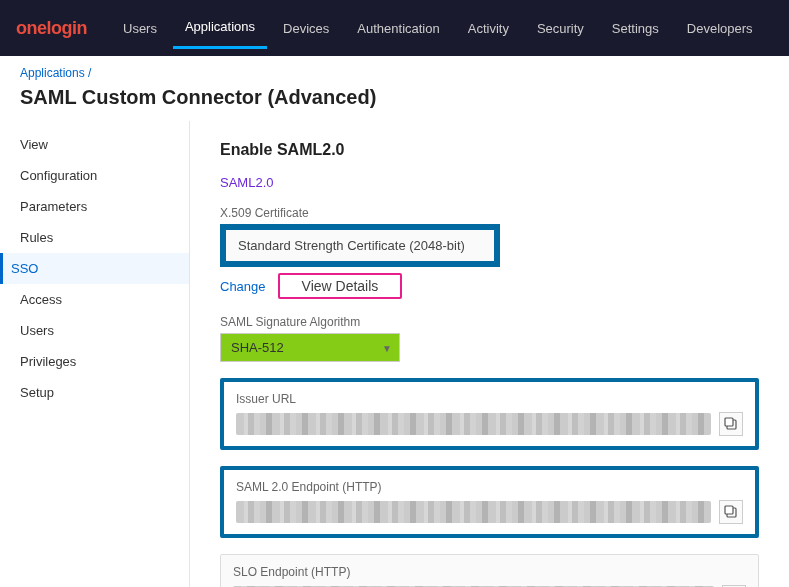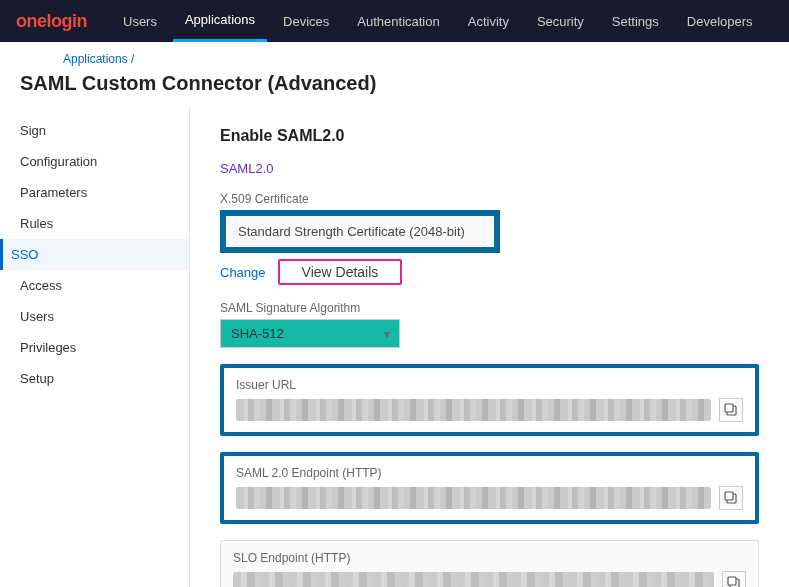--- a/index.html
+++ b/index.html
@@ -1,27 +1,27 @@
 <!DOCTYPE html>
 <html><head>
   <meta charset="utf-8">
   <style>
     * { box-sizing: border-box; margin: 0; padding: 0; }
     body { font-family: -apple-system, BlinkMacSystemFont, 'Segoe UI', Arial, sans-serif; font-size: 13px; color: #333; background: #fff; width: 789px; min-height: 587px; }
 
     
-    .top-nav { background: #1a1a2e; display: flex; align-items: center; padding: 0 16px; height: 42px; }
+    .top-nav { background: #1a1a2e; display: flex; align-items: center; padding: 0 16px; height: 56px; }
     .nav-logo { color: #fff; font-size: 18px; font-weight: bold; margin-right: 24px; letter-spacing: -0.5px; }
     .nav-logo span { color: #e74c3c; }
     .nav-items { display: flex; align-items: center; gap: 4px; flex: 1; }
     .nav-item { color: #ccc; padding: 0 12px; height: 42px; display: flex; align-items: center; font-size: 13px; cursor: pointer; text-decoration: none; }
     .nav-item.active { color: #fff; border-bottom: 3px solid #00aaff; }
 
     
-    .breadcrumb { padding: 10px 20px 4px; color: #0066cc; font-size: 12px; margin-left: 43px; }
+    .breadcrumb { padding: 10px 20px 4px; color: #0066cc; font-size: 12px; }
     .breadcrumb a { color: #0066cc; text-decoration: none; }
 
     
     .page-title { padding: 2px 20px 12px; font-size: 20px; font-weight: 700; color: #222; }
 
     
     .layout { display: flex; }
 
     
     .sidebar { width: 190px; flex-shrink: 0; padding: 8px 0; border-right: 1px solid #e5e5e5; min-height: 500px; }
@@ -37,21 +37,21 @@
     .field-label { font-size: 12px; color: #666; margin-bottom: 4px; }
     .field-value { font-size: 13px; color: #6d28d9; }
 
     .cert-box { border: 6px solid #0369a1; padding: 8px 12px; font-size: 13px; color: #444; background: #fafafa; display: inline-block; min-width: 280px; }
 
     .link-actions { display: flex; align-items: center; gap: 12px; margin-top: 6px; }
     .link-blue { color: #0066cc; text-decoration: none; font-size: 13px; cursor: pointer; }
     .btn-outline { border: 2px solid #e91e8c; color: #404040; background: #fff; padding: 3px 22px; font-size: 14px; cursor: pointer; border-radius: 2px; }
 
     .select-wrapper { position: relative; display: inline-block; }
-    .select-wrapper select { appearance: none; border: 1px solid #ccc; padding: 6px 30px 6px 10px; font-size: 13px; background: #14b8a6; cursor: pointer; min-width: 180px; color: #333; }
+    .select-wrapper select { appearance: none; border: 1px solid #ccc; padding: 6px 30px 6px 10px; font-size: 13px; background: #84cc16; cursor: pointer; min-width: 180px; color: #333; }
     .select-arrow { position: absolute; right: 8px; top: 50%; transform: translateY(-50%); pointer-events: none; font-size: 10px; color: #666; }
 
     
     .url-field-container { border: 4px solid #0369a1; border-radius: 2px; margin-bottom: 16px; padding: 10px 12px; }
     .url-field-label { font-size: 12px; color: #666; margin-bottom: 6px; }
     .url-field-inner { display: flex; align-items: center; gap: 8px; }
     .url-value { flex: 1; background: #f0f0f0; height: 22px; border-radius: 2px; position: relative; overflow: hidden; }
     .url-blur { width: 100%; height: 100%; background: repeating-linear-gradient(90deg, #bbb 0px, #bbb 8px, #ccc 8px, #ccc 12px, #aaa 12px, #aaa 18px, #c5c5c5 18px, #c5c5c5 24px, #bbb 24px, #bbb 30px, #999 30px, #999 36px); opacity: 0.7; }
     .copy-icon { width: 24px; height: 24px; border: 1px solid #ccc; display: flex; align-items: center; justify-content: center; cursor: pointer; background: #fafafa; flex-shrink: 0; font-size: 13px; }
 
@@ -82,21 +82,21 @@
 <div class="breadcrumb">
   <a>Applications</a>
   <span> /</span>
 </div>
 
 <div class="page-title">SAML Custom Connector (Advanced)</div>
 
 <div class="layout">
 
   <div class="sidebar">
-    <div class="sidebar-item">Sign</div>
+    <div class="sidebar-item">View</div>
     <div class="sidebar-item">Configuration</div>
     <div class="sidebar-item">Parameters</div>
     <div class="sidebar-item">Rules</div>
     <div class="sidebar-item active">SSO</div>
     <div class="sidebar-item">Access</div>
     <div class="sidebar-item">Users</div>
     <div class="sidebar-item">Privileges</div>
     <div class="sidebar-item">Setup</div>
   </div>
 

